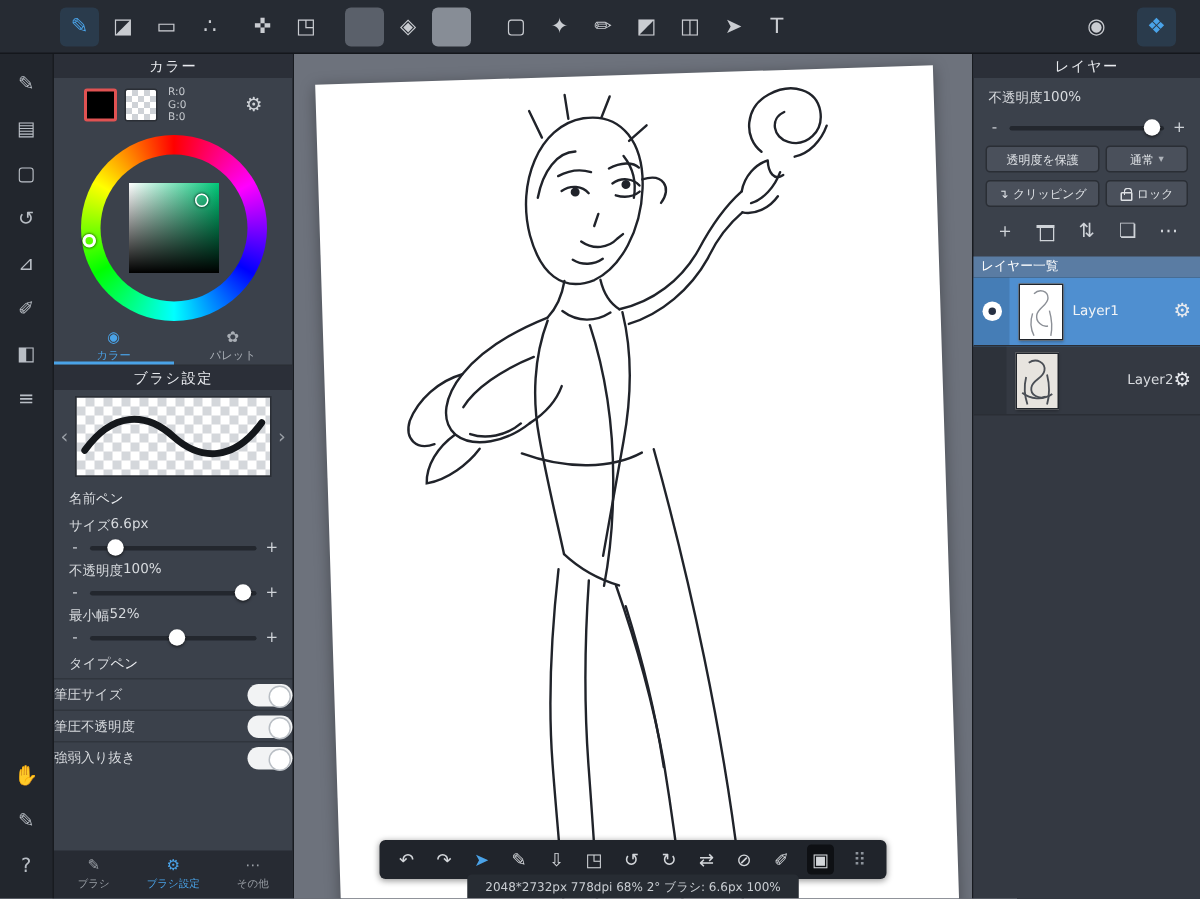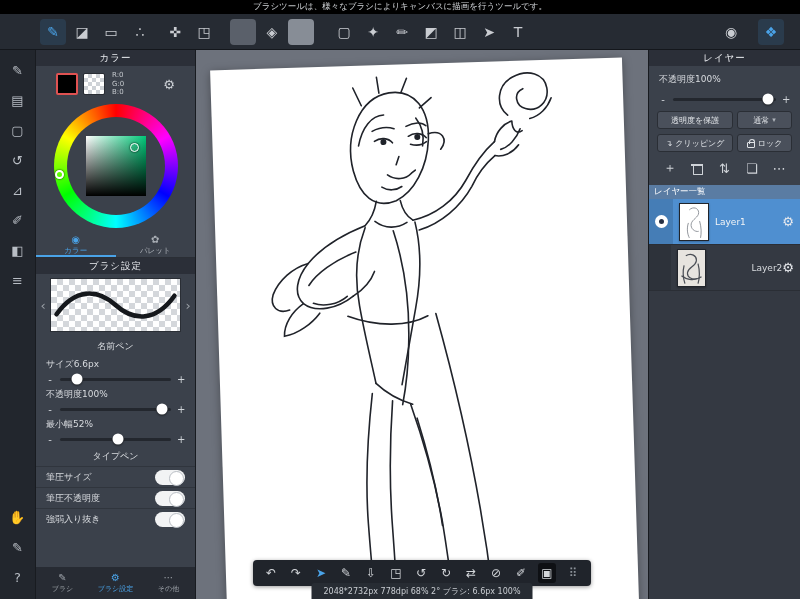--- a/index.html
+++ b/index.html
@@ -64,33 +64,33 @@
     color:#a9aeb5; font-size:7.5px; gap:1px; }
   .ctab .ctab-icon { font-size:10px; }
   .ctab.active { color:var(--accent,#4aa3e8); box-shadow:inset 0 -2px 0 var(--accent,#4aa3e8); }
 
   .brush-preview { height:62px; display:flex; align-items:center; padding:4px 2px; gap:2px; }
   .chev { color:#9ba0a7; font-size:13px; width:10px; text-align:center; }
   .stroke-box { flex:1; height:54px; background:repeating-conic-gradient(#d4d7db 0 25%, #fff 0 50%) 0 0/12px 12px;
     border:1px solid #2a2e35; }
   .stroke-box svg { width:100%; height:100%; display:block; }
 
-  .prop-row { height:20px; display:flex; align-items:center; justify-content:center;
+  .prop-row { height:20px; display:flex; align-items:center; justify-content:flex-start;
     padding:0 10px; font-size:9px; color:#d8dbdf; }
   .prop-row .pval { color:#eef0f3; }
   .lbl-row { height:16px; display:flex; align-items:center; justify-content:flex-start;
     padding:0 10px; font-size:9px; color:#d8dbdf; }
   .slider-row { height:14px; display:flex; align-items:center; gap:6px; padding:0 10px; }
   .s-end { color:#cfd3d8; font-size:10px; width:8px; text-align:center; }
   .track { flex:1; height:3px; background:#23272e; border-radius:2px; position:relative; }
   .knob { position:absolute; top:50%; left:50%; width:11px; height:11px; border-radius:50%;
     background:#fff; transform:translate(-50%,-50%); box-shadow:0 1px 2px rgba(0,0,0,.55); }
 
   .toggle-row { height:21px; display:flex; align-items:center; justify-content:space-between;
-    padding:0 10px; font-size:9px; color:#d8dbdf; border-top:1px solid rgba(0,0,0,.18); }
+    padding:0 0; font-size:9px; color:#d8dbdf; border-top:1px solid rgba(0,0,0,.18); }
   .switch { width:30px; height:15px; border-radius:8px; background:#f2f3f4; position:relative; }
   .switch::after { content:""; position:absolute; right:1px; top:1px; width:13px; height:13px;
     border-radius:50%; background:#fff; border:1px solid #b9bec4; }
 
   .panel-tabs { margin-top:auto; height:32px; background:#272b33; display:flex; }
   .ptab { flex:1; display:flex; flex-direction:column; align-items:center; justify-content:center;
     gap:1px; color:#9ba0a7; font-size:7px; }
   .ptab .ptab-icon { font-size:10px; }
   .ptab.active { color:var(--accent,#4aa3e8); }
 
@@ -148,23 +148,20 @@
   .thumb.dark { background:#e7e4df; }
   .layer-name { flex:1; font-size:9px; color:#f2f4f6; }
   .layer-row:not(.selected) .layer-name { color:#d8dbdf;padding-left:40px; }
   .layer-gear { color:#e8eaee; font-size:13px; padding-right:6px; }
 </style>
 </head>
 <body>
 
 <div class="app" data-name="medibang-paint-app">
 
-  <div class="msg-bar" data-name="tool-hint-bar">
-    <span data-name="tool-hint-text">ブラシツールは、様々なブラシによりキャンバスに描画を行うツールです。</span>
-  </div>
 
   <div class="toolbar" data-name="main-toolbar">
     <div class="tb-group" data-name="toolbar-tools-group">
 
         <span class="tb-icon active" data-name="brush-tool">✎</span>
 
         <span class="tb-icon" data-name="eraser-tool">◪</span>
 
         <span class="tb-icon" data-name="shape-brush-tool">▭</span>
 

